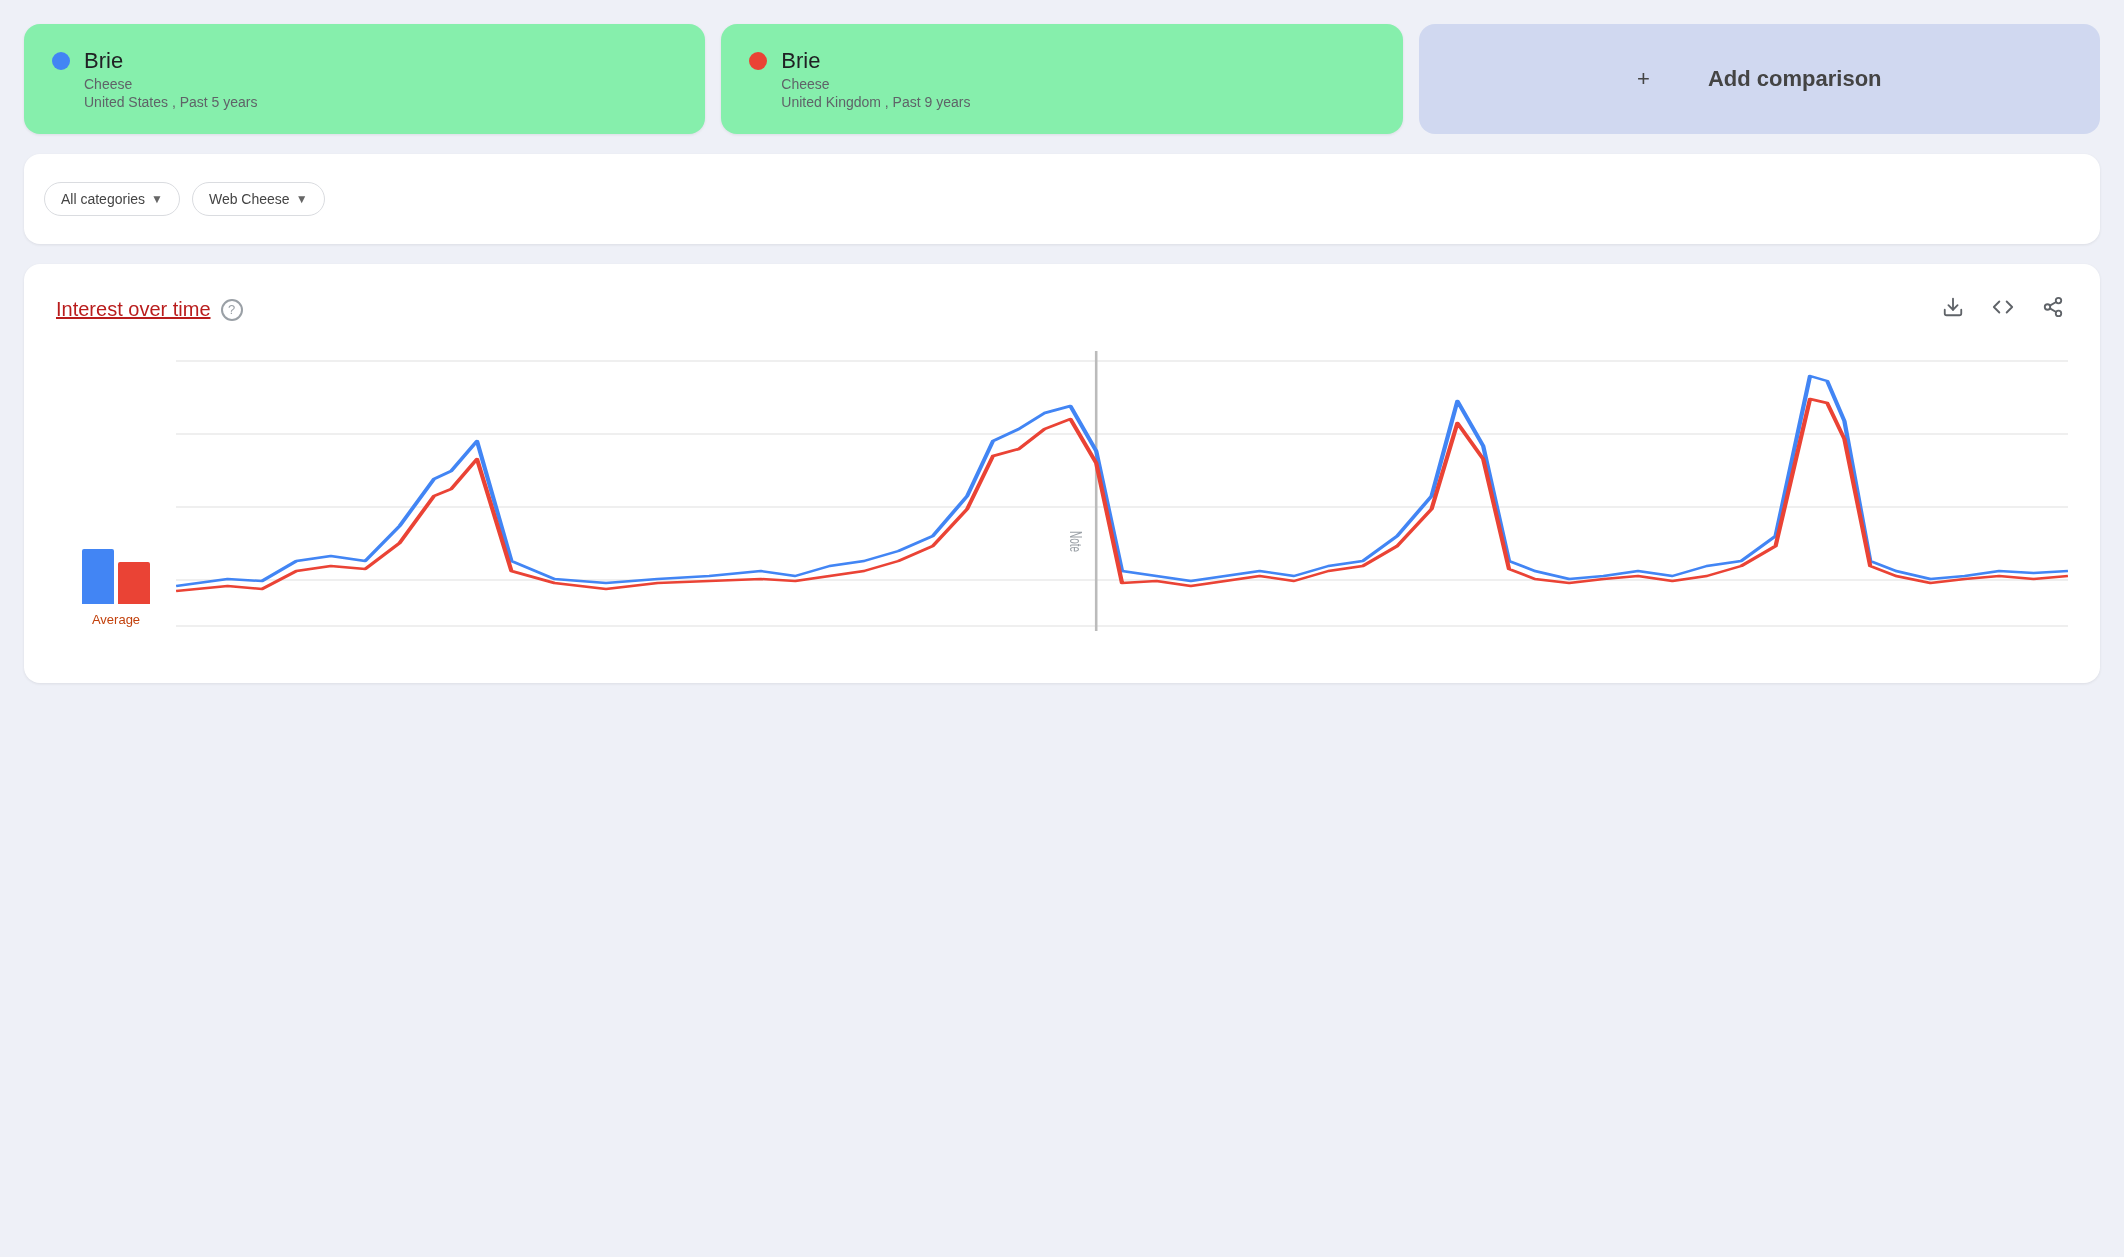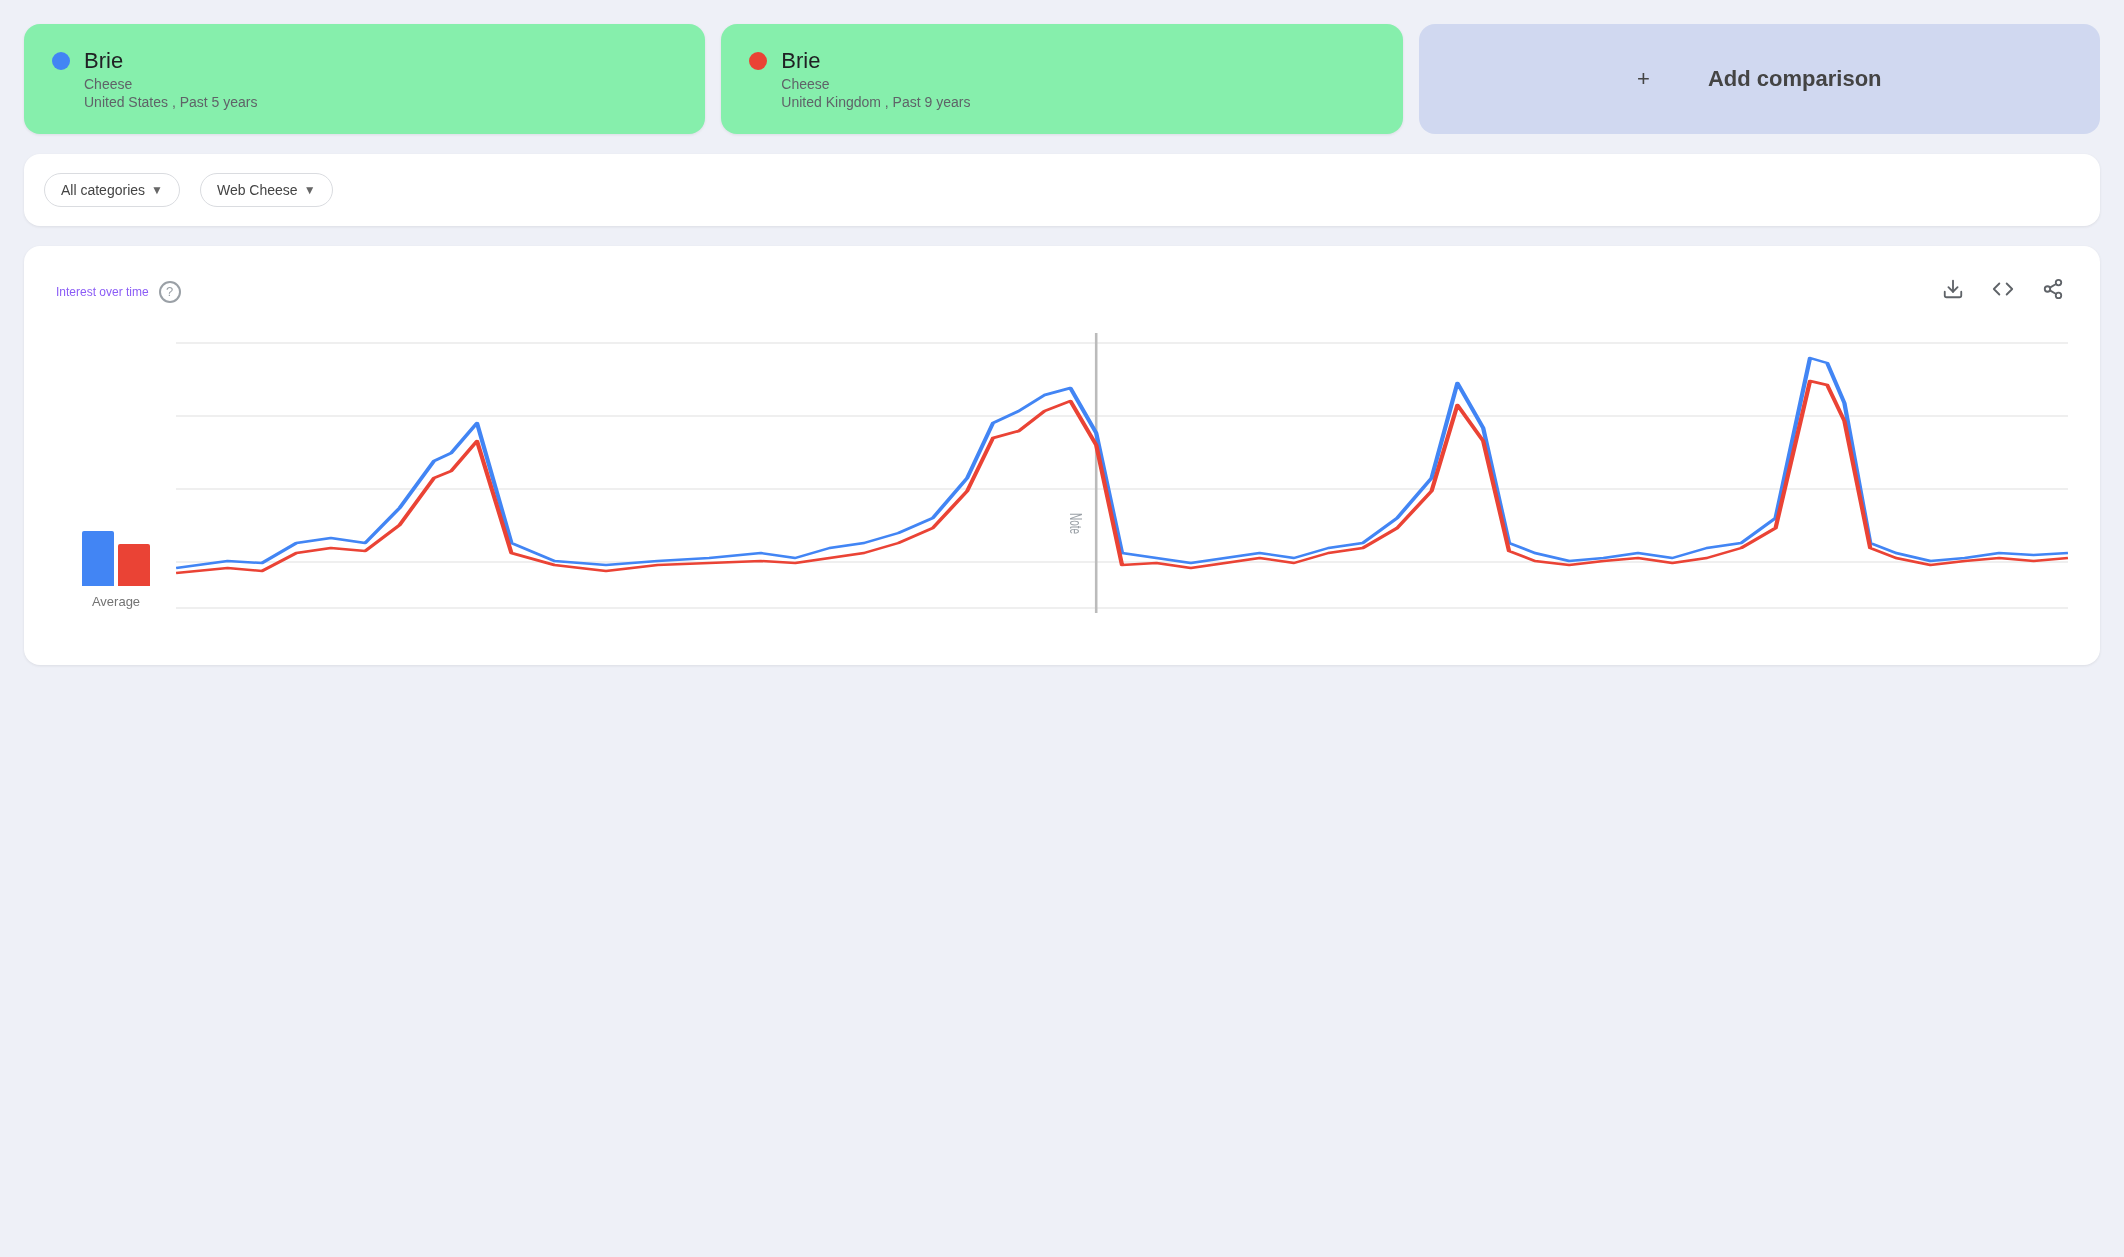--- a/index.html
+++ b/index.html
@@ -70,23 +70,23 @@
     .add-comparison-label {
       font-size: 22px;
       color: #444;
       font-weight: 700;
       margin-left: 48px;
     }
 
     .filters-section {
       background: #fff;
       border-radius: 16px;
-      padding: 19px 20px;
-      display: flex;
-      gap: 20px;
+      padding: 28px 20px;
+      display: flex;
+      gap: 12px;
       margin-bottom: 20px;
       box-shadow: 0 1px 3px rgba(0,0,0,0.08);
     }
 
     .filter-btn {
       display: flex;
       align-items: center;
       gap: 6px;
       border: 1px solid #dadce0;
       border-radius: 24px;
@@ -115,23 +115,24 @@
       margin-bottom: 24px;
     }
 
     .chart-title-group {
       display: flex;
       align-items: center;
       gap: 10px;
     }
 
     .chart-title {
-      font-size: 12px;
+      font-size: 20px;
       font-weight: 400;
-      color: #8b5cf6;
+      color: #b91c1c;
+      text-decoration: underline;
     }
 
     .help-icon {
       width: 22px;
       height: 22px;
       border: 2px solid #9aa0a6;
       border-radius: 50%;
       display: flex;
       align-items: center;
       justify-content: center;
@@ -177,21 +178,21 @@
       height: 60px;
     }
 
     .legend-bar {
       width: 32px;
       border-radius: 2px 2px 0 0;
     }
 
     .legend-label {
       font-size: 13px;
-      color: #737373;
+      color: #c2410c;
       margin-top: 8px;
     }
 
     .chart-area {
       flex: 1;
       position: relative;
     }
 
     .chart-svg {
       width: 100%;

